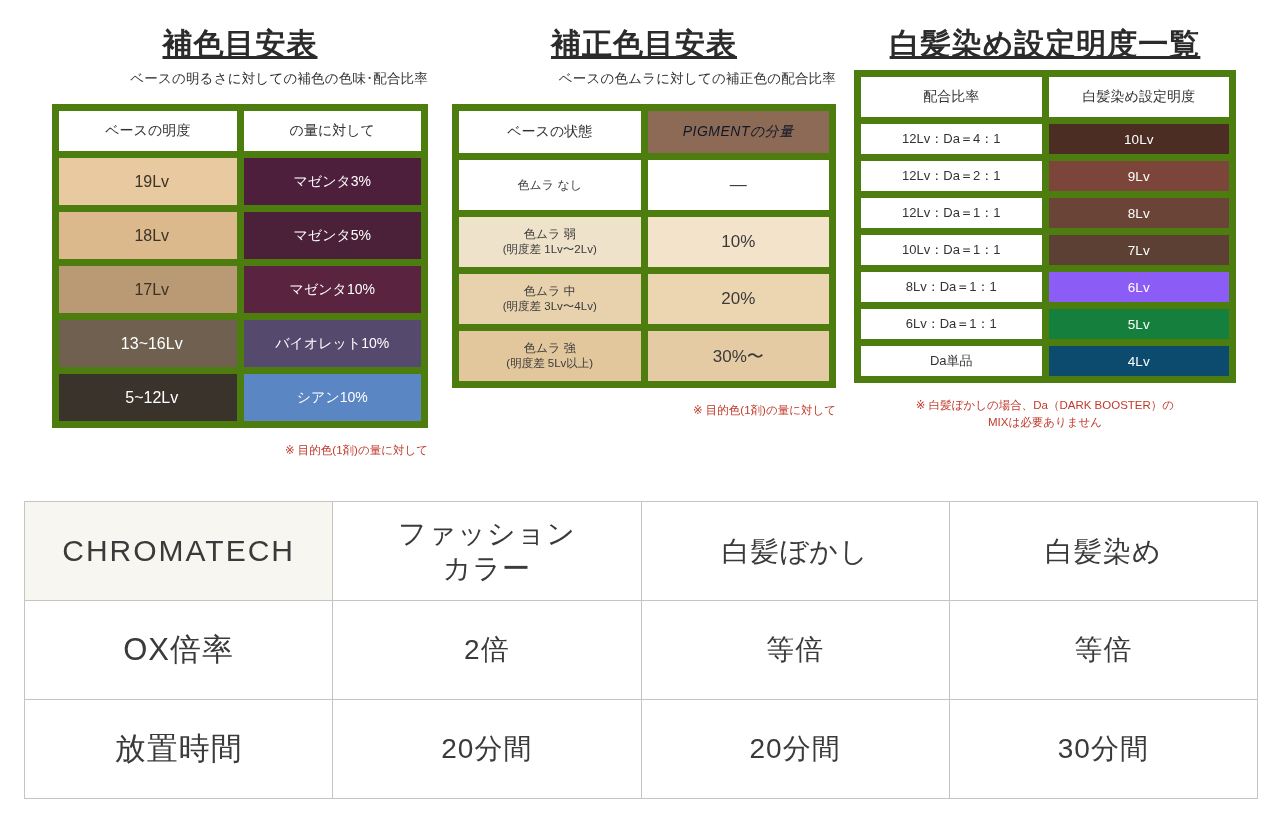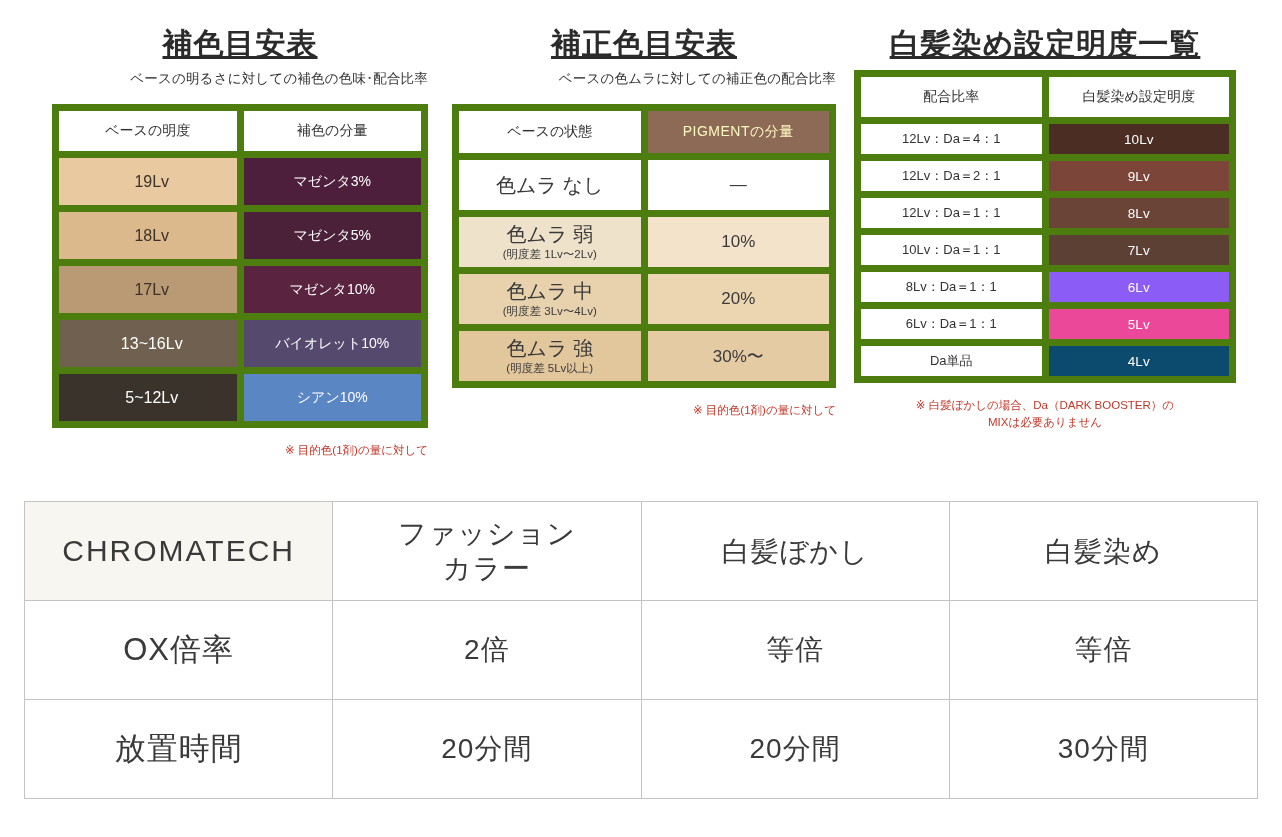--- a/index.html
+++ b/index.html
@@ -83,25 +83,26 @@
   .t1 .lv.dark { color: #ffffff; }
   .t1 .cc { color: #ffffff; font-size: 14px; }
 
   
   .t2 th {
     height: 42px;
     font-size: 14px;
   }
   .t2 th.hl {
     background: #8d6a55;
-    color: #fef9c3;
+    color: #0f172a;
     letter-spacing: .5px;
+    font-style: italic;
   }
   .t2 td { height: 50px; }
-  .t2 .big { font-size: 20px; color: #3a3a3a; display:block; line-height:1.25;text-align:center;}
+  .t2 .big { font-size: 12px; color: #3a3a3a; display:block; line-height:1.25;text-align:center;}
   .t2 .small { font-size: 11.5px; color: #3a3a3a; display:block; }
   .t2 .pct { font-size: 17px; color: #3a3a3a; }
 
   
   .t3 th {
     height: 40px;
     font-size: 14px;
   }
   .t3 td {
     height: 30px;
@@ -148,21 +149,21 @@
 
 <div class="panels">
 
   <div class="panel panel-1">
     <div class="panel-title">補色目安表</div>
     <div class="panel-sub">ベースの明るさに対しての補色の色味･配合比率</div>
     <table class="grid t1">
       <thead>
         <tr>
           <th>ベースの明度</th>
-          <th>補色の分量</th>
+          <th>の量に対して</th>
         </tr>
       </thead>
       <tbody>
         <tr>
           <td class="lv" style="background:#e8c9a0">19Lv</td>
           <td class="cc" style="background:#4e1f3c">マゼンタ3%</td>
         </tr>
         <tr>
           <td class="lv" style="background:#dcb98d">18Lv</td>
           <td class="cc" style="background:#4b2039">マゼンタ5%</td>
@@ -252,21 +253,21 @@
         <tr>
           <td class="ratio">10Lv：Da＝1：1</td>
           <td class="lv" style="background:#5c4034">7Lv</td>
         </tr>
         <tr>
           <td class="ratio">8Lv：Da＝1：1</td>
           <td class="lv" style="background:#8b5cf6">6Lv</td>
         </tr>
         <tr>
           <td class="ratio">6Lv：Da＝1：1</td>
-          <td class="lv" style="background:#ec4899">5Lv</td>
+          <td class="lv" style="background:#15803d">5Lv</td>
         </tr>
         <tr>
           <td class="ratio">Da単品</td>
           <td class="lv" style="background:#0c4a6e">4Lv</td>
         </tr>
       </tbody>
     </table>
     <div class="note center">
       <span>※ 白髪ぼかしの場合、Da（DARK BOOSTER）の</span><br>
       <span>MIXは必要ありません</span>

